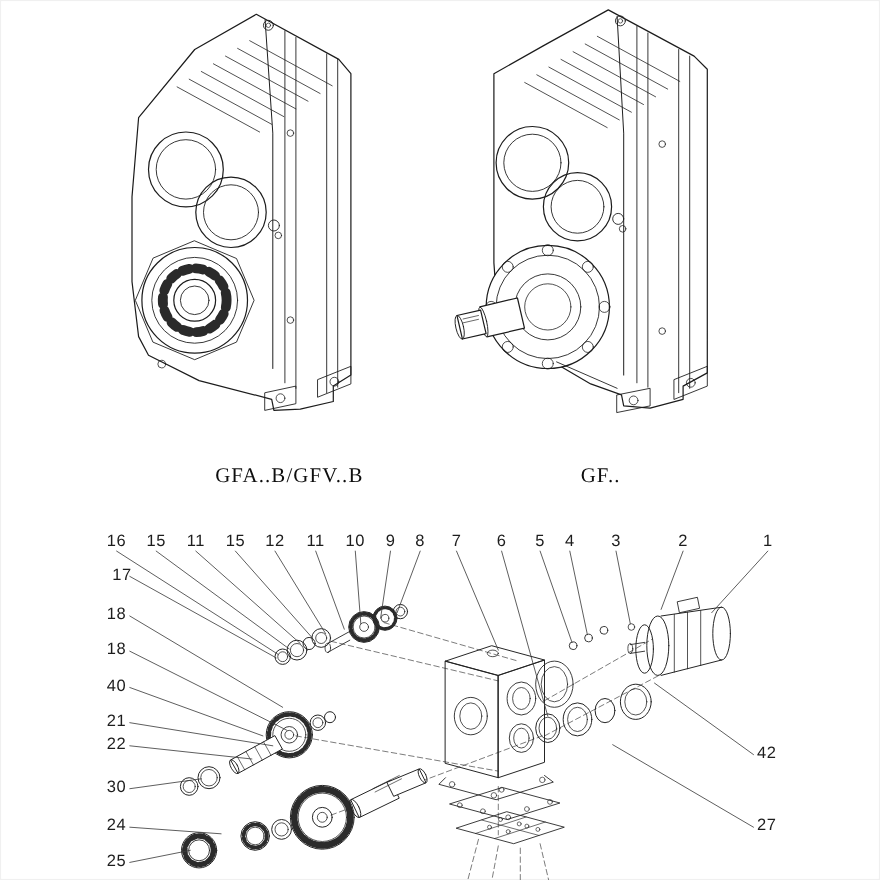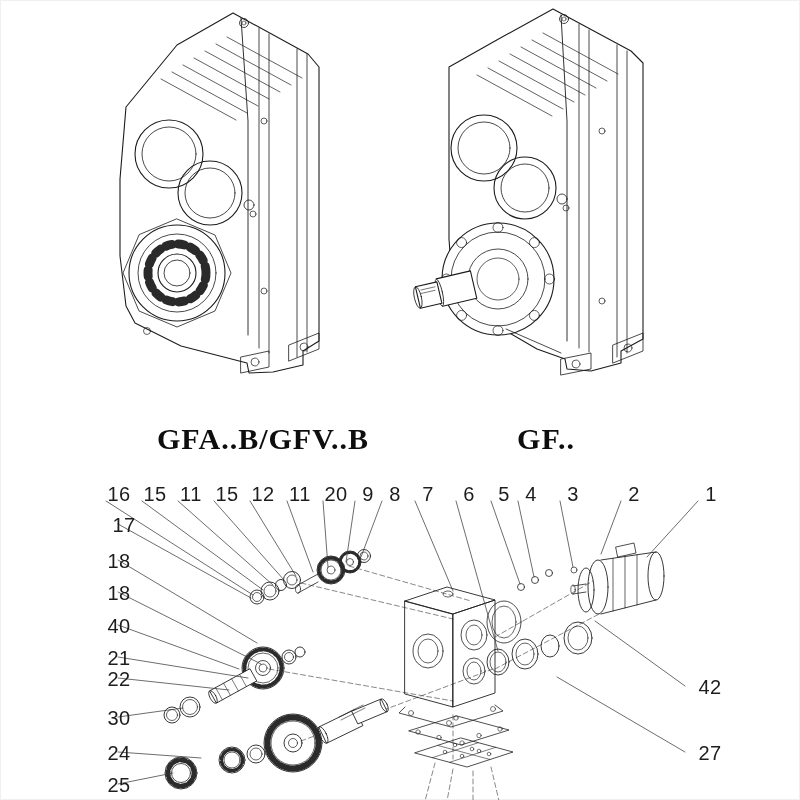--- a/index.html
+++ b/index.html
@@ -1,24 +1,24 @@
 <!DOCTYPE html>
 <html><head>
 <meta charset="utf-8">
 <style>
   html,body{margin:0;padding:0;background:#fff;}
   body{width:800px;height:800px;position:relative;overflow:hidden;
        font-family:"Liberation Sans",sans-serif;}
   .page{position:absolute;inset:0;background:#ffffff;border:1px solid #f0f0f0;box-sizing:border-box;}
   .drawing-svg{position:absolute;left:0;top:0;}
   .model-label{position:absolute;transform:translateX(-50%);
-       font-family:"Liberation Serif",serif;font-weight:bold;font-size:30px;
+       font-family:"Liberation Serif",serif;font-weight:normal;font-size:19px;
        color:#0e0e0e;letter-spacing:1px;white-space:nowrap;}
-  .co{position:absolute;transform:translateX(-50%);font-size:20px;color:#1d1d1d;
-       line-height:1;letter-spacing:.5px;font-family:"Liberation Sans",sans-serif;margin-left:13px;}
+  .co{position:absolute;transform:translateX(-50%);font-size:15px;color:#1d1d1d;
+       line-height:1;letter-spacing:.5px;font-family:"Liberation Sans",sans-serif;}
 </style>
 </head>
 <body>
 
 <div class="page">
 
 <svg class="drawing-svg" width="800" height="800" viewBox="0 0 800 800">
 
   <g stroke="#1c1c1c" fill="none" stroke-width="1.1" stroke-linejoin="round" stroke-linecap="round">
     <path d="M232,12 L307,53 L318,66 L318,340 L302,350 L302,364 L272,371 L248,372 L246,362 L180,345 L134,322 L125,305 L119,255 L119,178 L125,106 L176,44 Z"></path>
@@ -298,21 +298,21 @@
 
 <div class="model-label" style="left:262px;top:421px">GFA..B/GFV..B</div>
 <div class="model-label" style="left:545px;top:421px">GF..</div>
 
 <span class="co" style="left:105px;top:483px">16</span>
 <span class="co" style="left:141px;top:483px">15</span>
 <span class="co" style="left:177px;top:483px">11</span>
 <span class="co" style="left:213px;top:483px">15</span>
 <span class="co" style="left:249px;top:483px">12</span>
 <span class="co" style="left:286px;top:483px">11</span>
-<span class="co" style="left:322px;top:483px">20</span>
+<span class="co" style="left:322px;top:483px">10</span>
 <span class="co" style="left:354px;top:483px">9</span>
 <span class="co" style="left:381px;top:483px">8</span>
 <span class="co" style="left:414px;top:483px">7</span>
 <span class="co" style="left:455px;top:483px">6</span>
 <span class="co" style="left:490px;top:483px">5</span>
 <span class="co" style="left:517px;top:483px">4</span>
 <span class="co" style="left:559px;top:483px">3</span>
 <span class="co" style="left:620px;top:483px">2</span>
 <span class="co" style="left:697px;top:483px">1</span>
 

